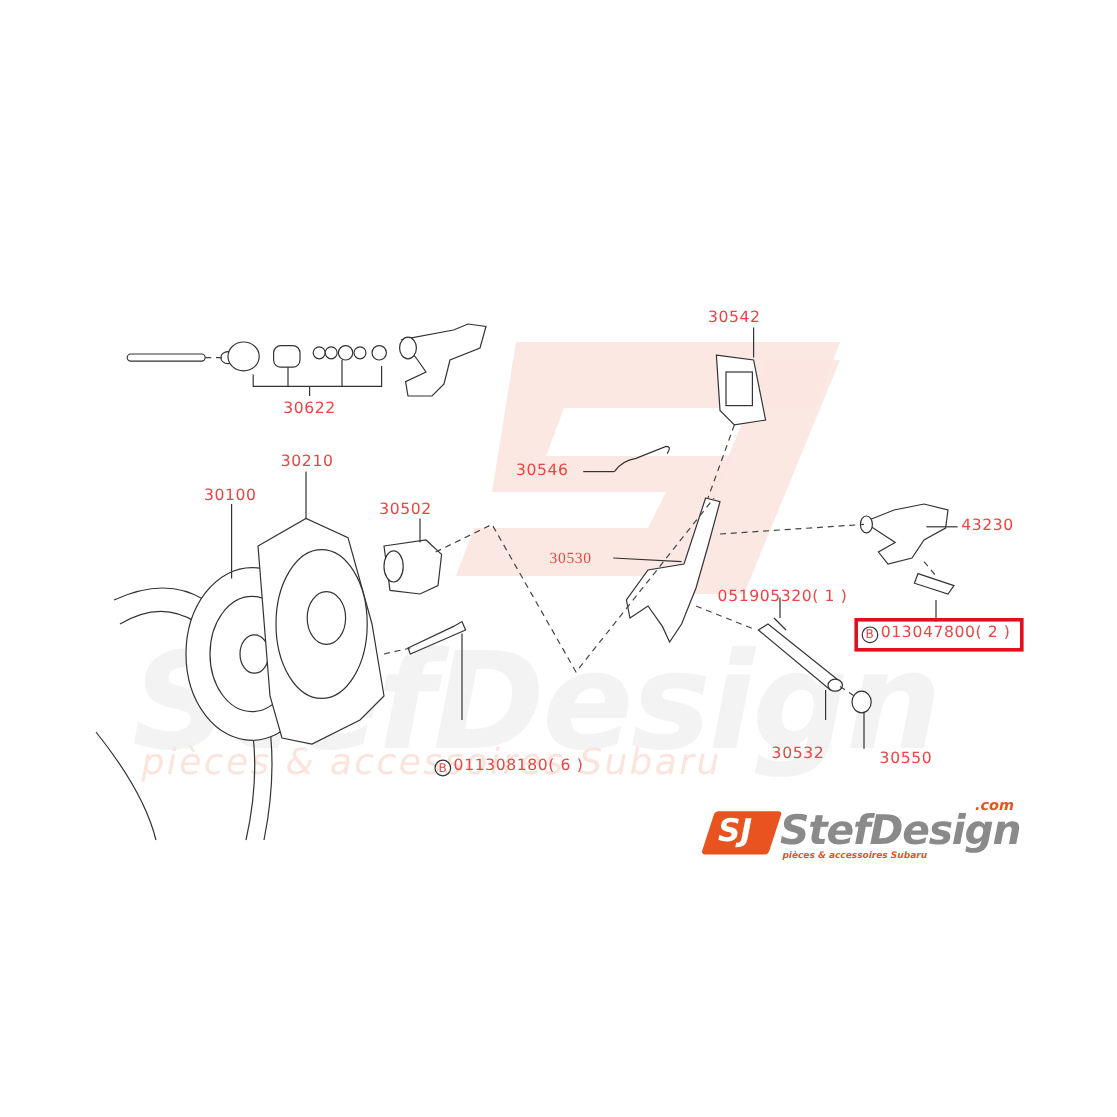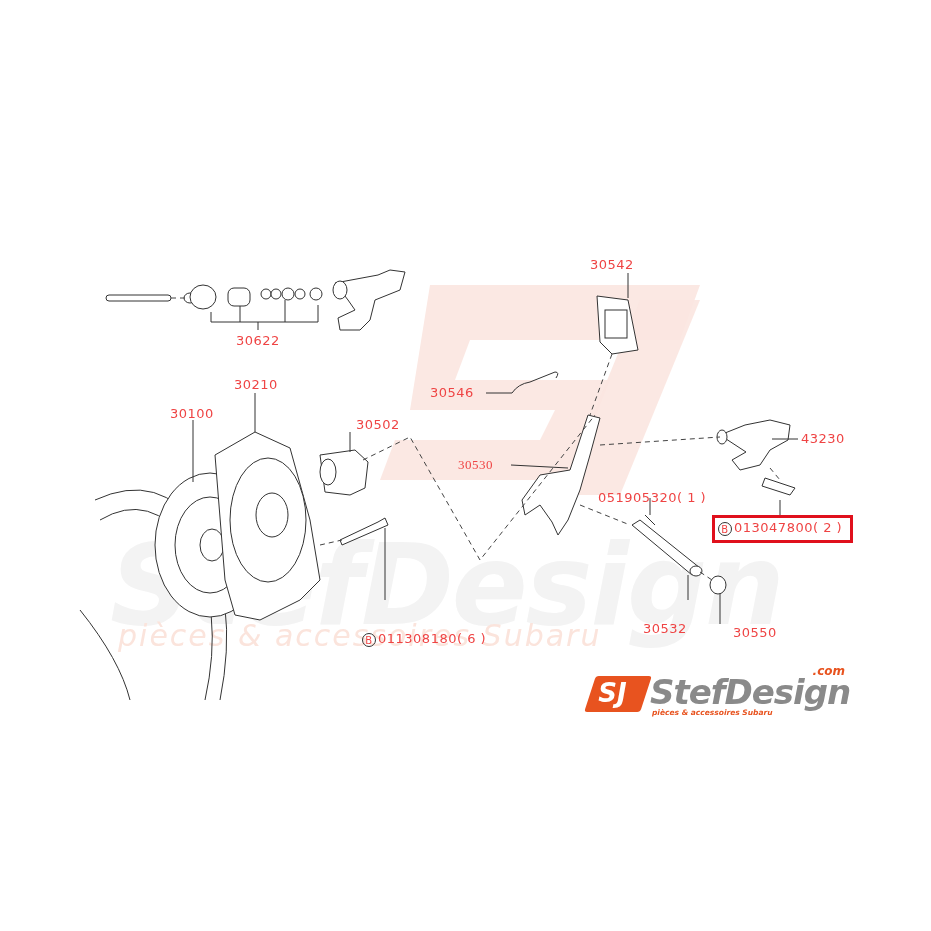--- a/index.html
+++ b/index.html
@@ -128,21 +128,21 @@
     <path d="M171,298 L185,298"></path>
     <path d="M770,468 L780,480"></path>
   </g>
 </svg>
 
 <div class="lbl" style="left:236px; top:334px;">30622</div>
 <div class="lbl" style="left:590px; top:258px;">30542</div>
 <div class="lbl" style="left:430px; top:386px;">30546</div>
 <div class="lbl" style="left:234px; top:378px;">30210</div>
 <div class="lbl" style="left:170px; top:407px;">30100</div>
-<div class="lbl" style="left:316px; top:418px;margin-left:40px;">30502</div>
+<div class="lbl" style="left:316px; top:418px;">30502</div>
 <div class="lbl" style="left:458px; top:458px;font-family:Liberation Serif, serif;">30530</div>
 <div class="lbl" style="left:801px; top:432px;">43230</div>
 
 <div class="lbl" style="left:598px; top:491px;">
   <span>051905320</span><span>( 1 )</span>
 </div>
 
 <div class="highlight"></div>
 <div class="lbl" style="left:718px; top:521px;">
   <span class="b">B</span><span>013047800</span><span>( 2 )</span>

